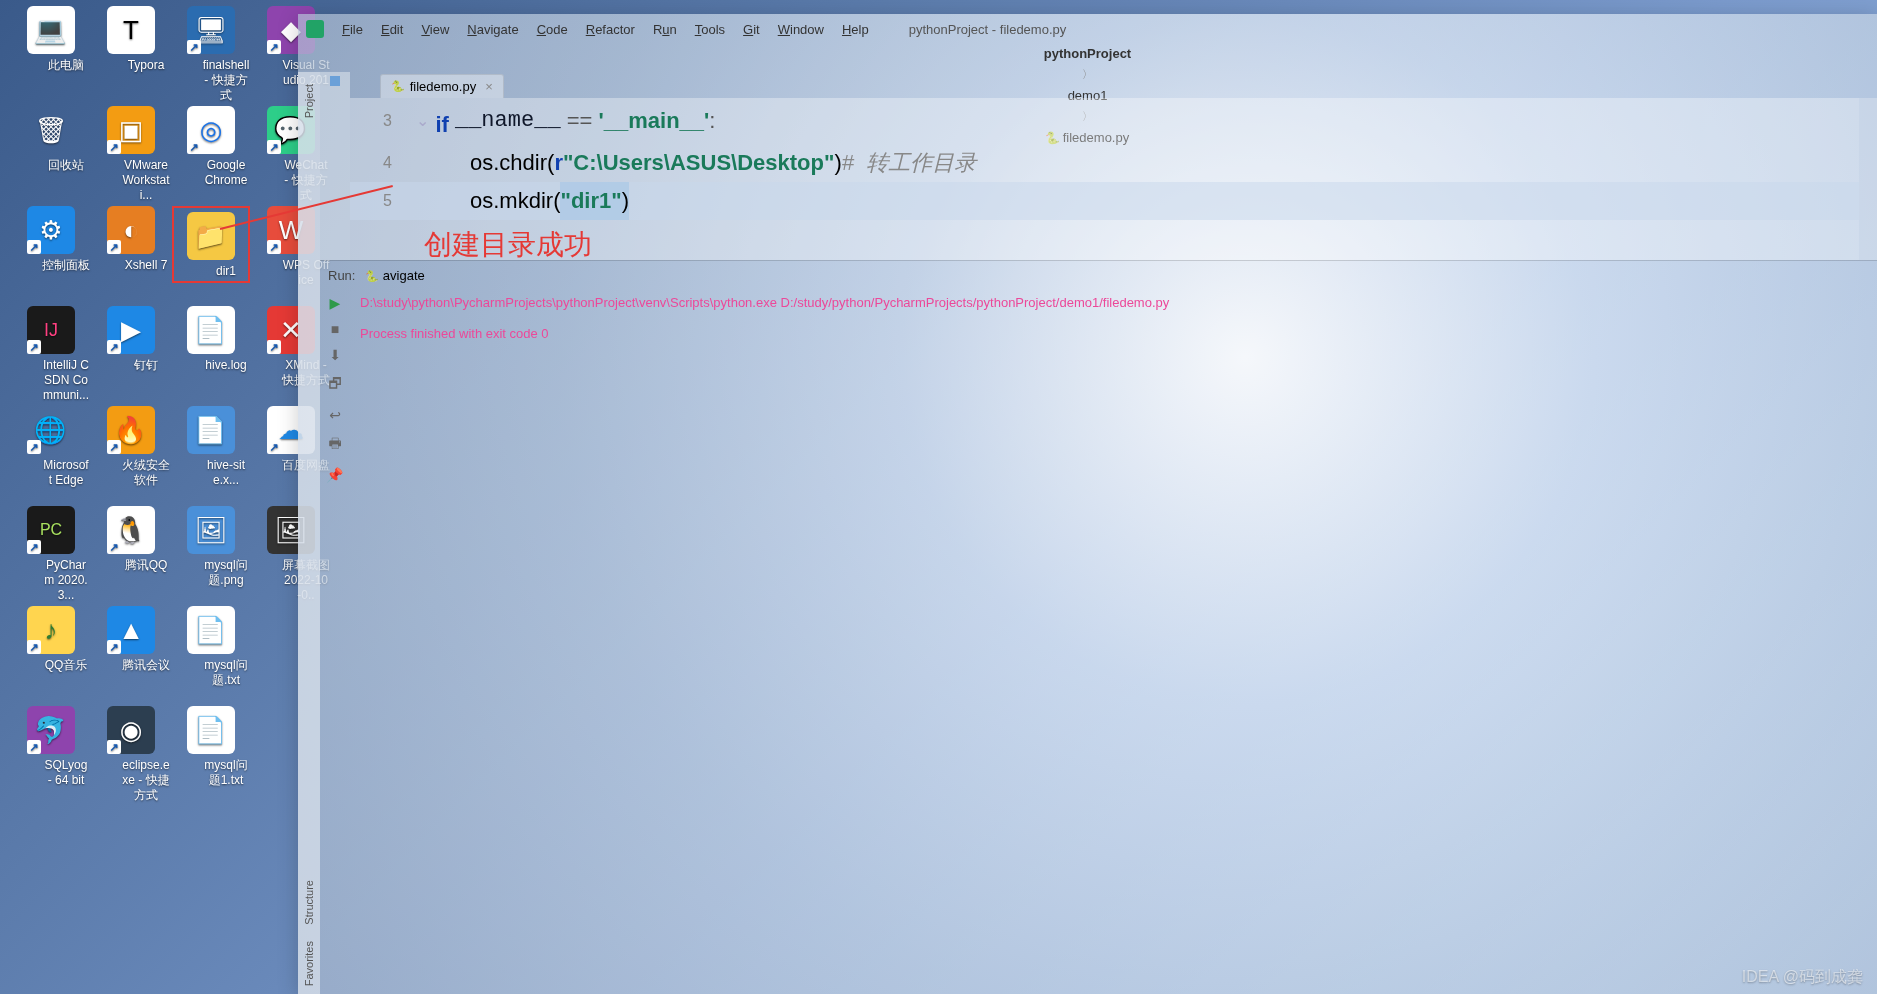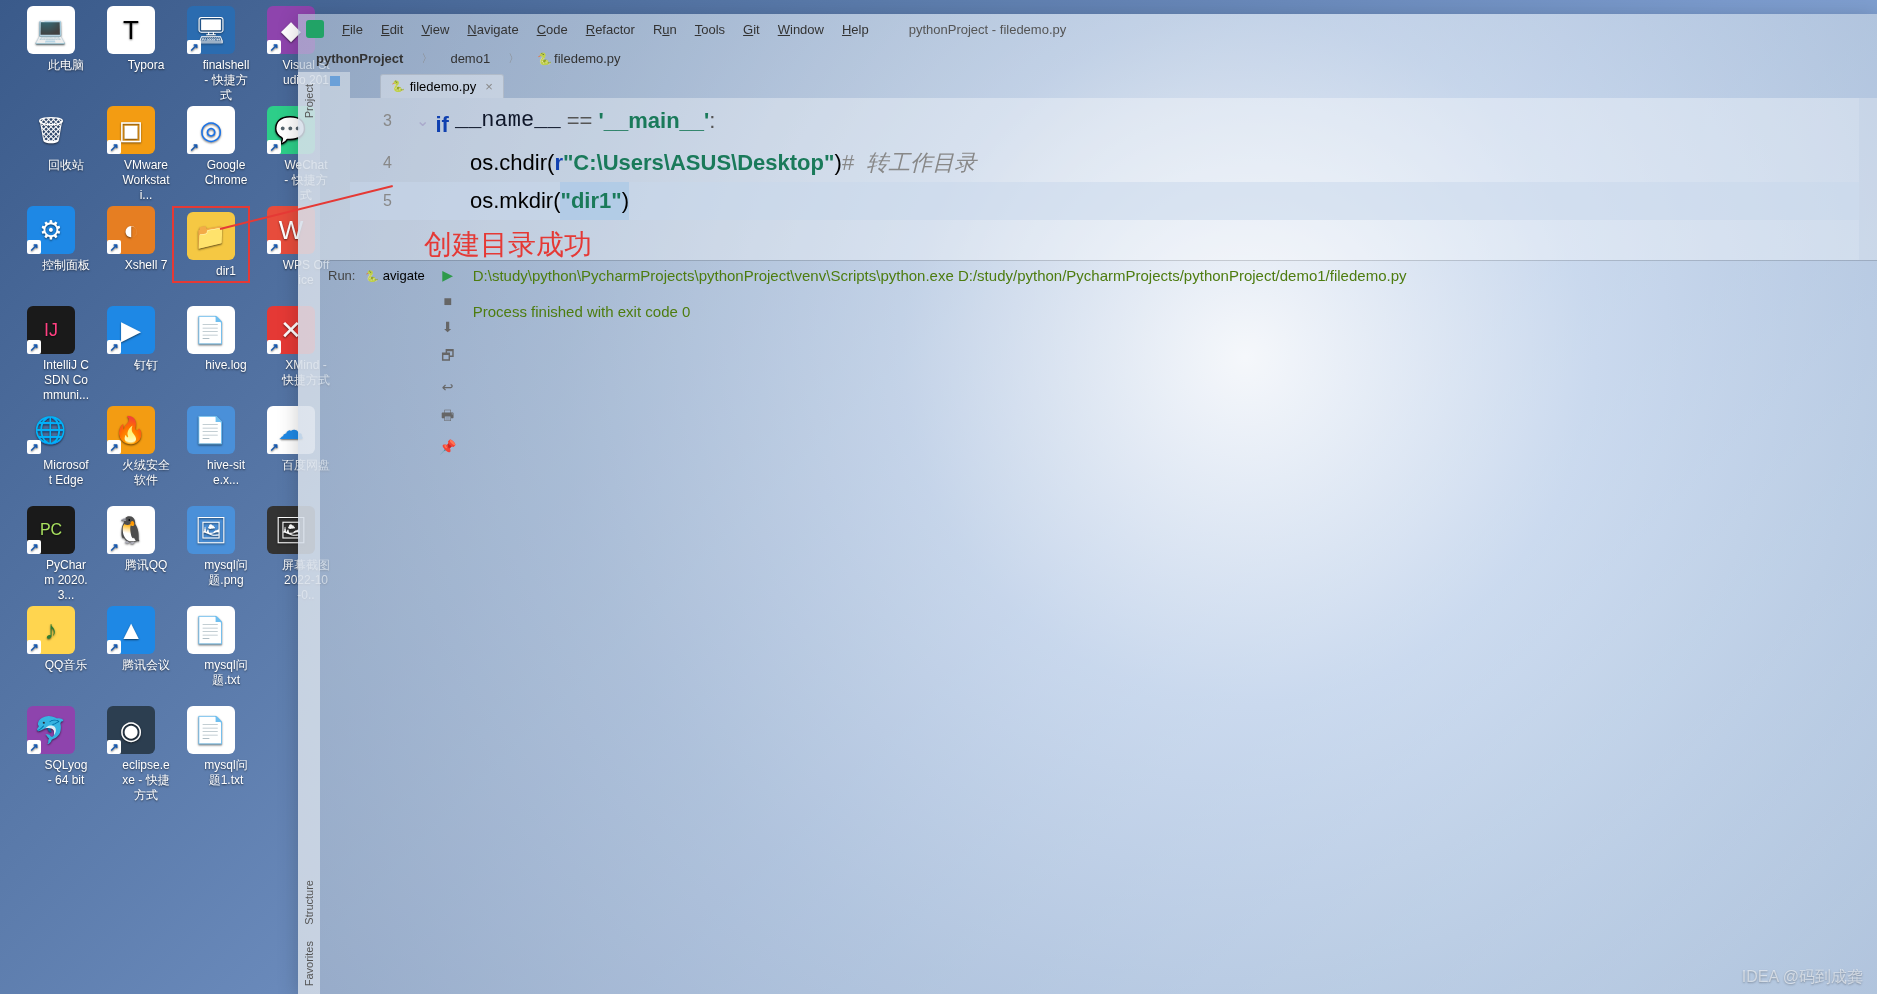--- a/index.html
+++ b/index.html
@@ -16,21 +16,21 @@
 
 
 .ide { position: absolute; left: 298px; top: 14px; right: 0; bottom: 0; background: rgba(245,248,252,.55); display: flex; flex-direction: column; box-shadow: 0 4px 20px rgba(0,0,0,.2); }
 .ide-bg { position:absolute; inset:0; background: radial-gradient(circle at 60% 35%, rgba(255,255,255,.85) 0%, rgba(220,235,250,.35) 30%, rgba(140,170,200,.25) 60%, rgba(90,120,160,.35) 100%); pointer-events:none; }
 .title-bar { height: 30px; display: flex; align-items: center; gap: 2px; padding: 0 8px; font-size: 13px; color: #333; position:relative; z-index:2; }
 .title-bar .logo { width: 18px; height: 18px; background: #21a366; border-radius: 3px; margin-right: 8px; }
 .menu-item { padding: 3px 8px; cursor: pointer; border-radius: 2px; }
 .menu-item u { text-decoration: underline; }
 .window-title { margin-left: 30px; color: #555; }
 
-.nav-row { height: 28px; display: flex; align-items: center; padding: 0 12px; font-size: 13px; gap: 12px; color: #333; position:relative; z-index:2; }
+.nav-row { height: 28px; display: flex; align-items: center; padding: 0 12px; font-size: 13px; gap: 4px; color: #333; position:relative; z-index:2;flex-direction:column; }
 .nav-row .crumb { padding: 2px 6px; cursor: pointer; }
 .nav-row .sep { color: #888; font-size: 11px; }
 .nav-row .pyicon { color: #f0a020; font-size: 12px; margin-right: 2px; }
 
 .body-row { flex: 1; display: flex; position:relative; z-index:2; min-height:0; }
 .left-rail { width: 22px; background: rgba(230,235,242,.6); display: flex; flex-direction: column; align-items: center; font-size: 11px; color: #555; padding-top: 4px; }
 .rail-label { writing-mode: vertical-rl; transform: rotate(180deg); padding: 8px 0; cursor: pointer; }
 
 .editor-col { flex: 1; display: flex; flex-direction: column; min-height:0; }
 .tabs { height: 26px; display: flex; align-items: flex-end; padding-left: 30px; font-size: 13px; }
@@ -52,28 +52,28 @@
 .rstr { color: #1040b0; font-weight:bold; }
 .cmt { color: #888; font-style: italic; }
 .hl-line { background: rgba(200,215,235,.5); }
 .caret-box { background: rgba(170,200,230,.7); }
 
 .annotation { position: absolute; color: #e53935; font-size: 28px; font-weight: 500; z-index: 5; }
 .arrow-line { position: absolute; height: 2px; background: #e53935; transform-origin: left center; z-index: 5; }
 
 .crumb-bar { height: 26px; padding-left: 70px; font-size: 13px; color: #666; display:flex; align-items:center; font-family: Consolas,monospace; }
 
-.run-panel { flex: 1; display: flex; flex-direction: row; border-top: 1px solid rgba(0,0,0,.15); min-height:0; }
+.run-panel { flex: 1; display: flex; flex-direction: column; border-top: 1px solid rgba(0,0,0,.15); min-height:0; }
 .run-header { height: 28px; display: flex; align-items: center; padding: 0 8px; font-size: 13px; gap: 10px; }
 .run-header .lbl { color: #444; }
 .run-header .py { color: #f0a020; font-size:11px; }
 .run-body { flex: 1; display: flex; min-height:0; }
 .run-tools { width: 30px; display: flex; flex-direction: column; align-items: center; gap: 10px; padding-top: 6px; color: #666; font-size: 14px; }
 .run-tools .tri { color:#2e9a4a; }
-.run-out { flex: 1; padding: 6px 10px; font-family: Consolas,"Courier New",monospace; font-size: 15px; color: #4d7c0f; white-space: pre; overflow:hidden; }
+.run-out { flex: 1; padding: 6px 10px; font-family: Consolas,"Courier New",monospace; font-size: 13px; color: #ec4899; white-space: pre; overflow:hidden; }
 
 .right-rail { width: 18px; background: rgba(230,235,242,.4); }
 
 .watermark { position:absolute; right:14px; bottom:6px; color: rgba(255,255,255,.55); font-size:16px; z-index:3; text-shadow:0 1px 2px rgba(0,0,0,.3); }
 </style>
 </head>
 <body>
 
 <div class="desktop">
   <div id="desktop-icons">

